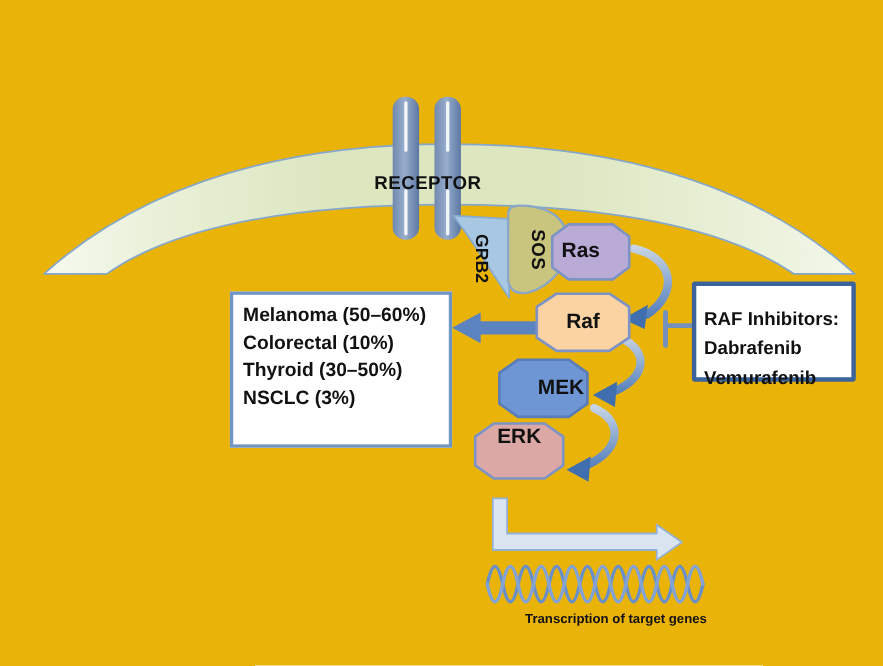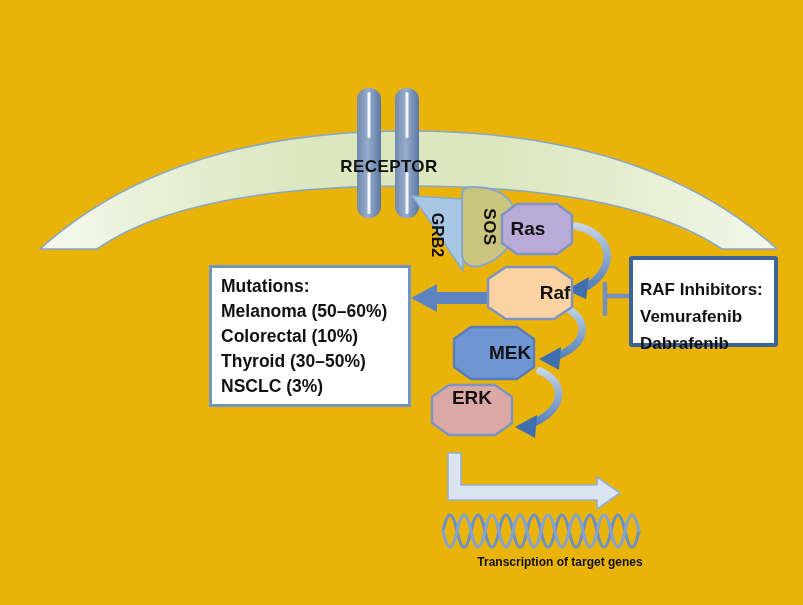--- a/index.html
+++ b/index.html
@@ -6,21 +6,21 @@
   #stage{
     position:relative;width:803px;height:605px;background:#eab308;overflow:hidden;
     font-family:"Liberation Sans", sans-serif;
   }
   #stage svg{position:absolute;left:0;top:0;}
   .lbl{position:absolute;color:#111;font-weight:bold;text-align:center;white-space:nowrap;}
   .receptor-lbl{left:323px;top:157px;width:132px;font-size:17px;letter-spacing:.4px;}
   .grb2-lbl{left:397px;top:226px;width:80px;height:18px;font-size:16px;transform:rotate(90deg);line-height:18px;}
   .sos-lbl{left:454px;top:217px;width:70px;height:20px;font-size:17px;transform:rotate(90deg);line-height:20px;letter-spacing:.5px;}
   .ras-lbl{left:502px;top:218px;width:52px;font-size:19px;}
-  .raf-lbl{left:488px;top:282px;width:84px;font-size:19px;margin-left:25px;}
+  .raf-lbl{left:488px;top:282px;width:84px;font-size:19px;}
   .mek-lbl{left:454px;top:342px;width:80px;font-size:19px;padding-left:16px;}
   .erk-lbl{left:432px;top:387px;width:80px;font-size:19px;}
   .transcription-lbl{left:428px;top:555px;width:264px;font-size:12px;}
   .box{position:absolute;background:#ffffff;box-sizing:border-box;color:#111;}
   .mutations-box{
     left:209px;top:265px;width:202px;height:142px;
     border:3px solid #6f96c2;padding:6px 0 0 9px;
     font-size:17.5px;line-height:25px;
   }
   .mutations-box .title{font-weight:bold;}
@@ -113,26 +113,25 @@
   <div class="lbl receptor-lbl">RECEPTOR</div>
   <div class="lbl grb2-lbl">GRB2</div>
   <div class="lbl sos-lbl">SOS</div>
   <div class="lbl ras-lbl">Ras</div>
   <div class="lbl raf-lbl">Raf</div>
   <div class="lbl mek-lbl">MEK</div>
   <div class="lbl erk-lbl">ERK</div>
   <div class="lbl transcription-lbl">Transcription of target genes</div>
 
   <div class="box mutations-box">
-    <div class="title">Mutations:</div>
     <div class="mrow"><b>Melanoma</b><span> (50–60%)</span></div>
     <div class="mrow"><b>Colorectal</b><span> (10%)</span></div>
     <div class="mrow"><b>Thyroid</b><span> (30–50%)</span></div>
     <div class="mrow"><b>NSCLC</b><span> (3%)</span></div>
   </div>
 
   <div class="box inhibitors-box">
     <div>RAF Inhibitors:</div>
+    <div>Dabrafenib</div>
     <div>Vemurafenib</div>
-    <div>Dabrafenib</div>
   </div>
 
 </div>
 
 </body></html>

